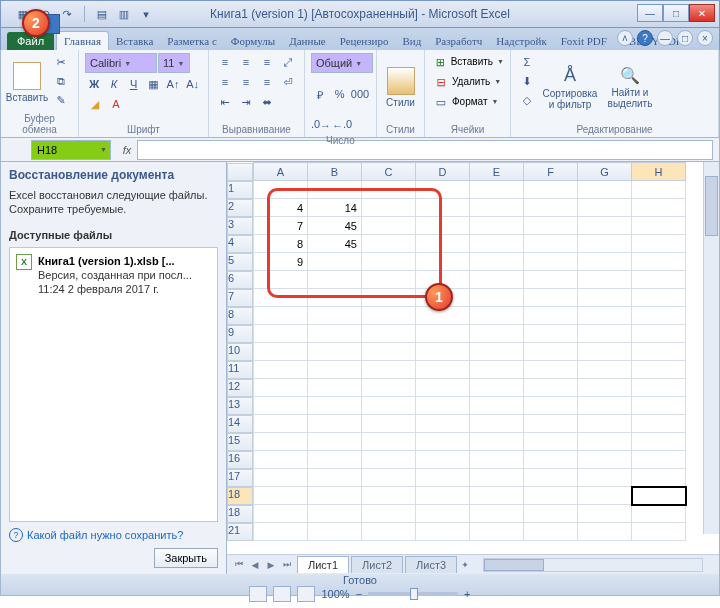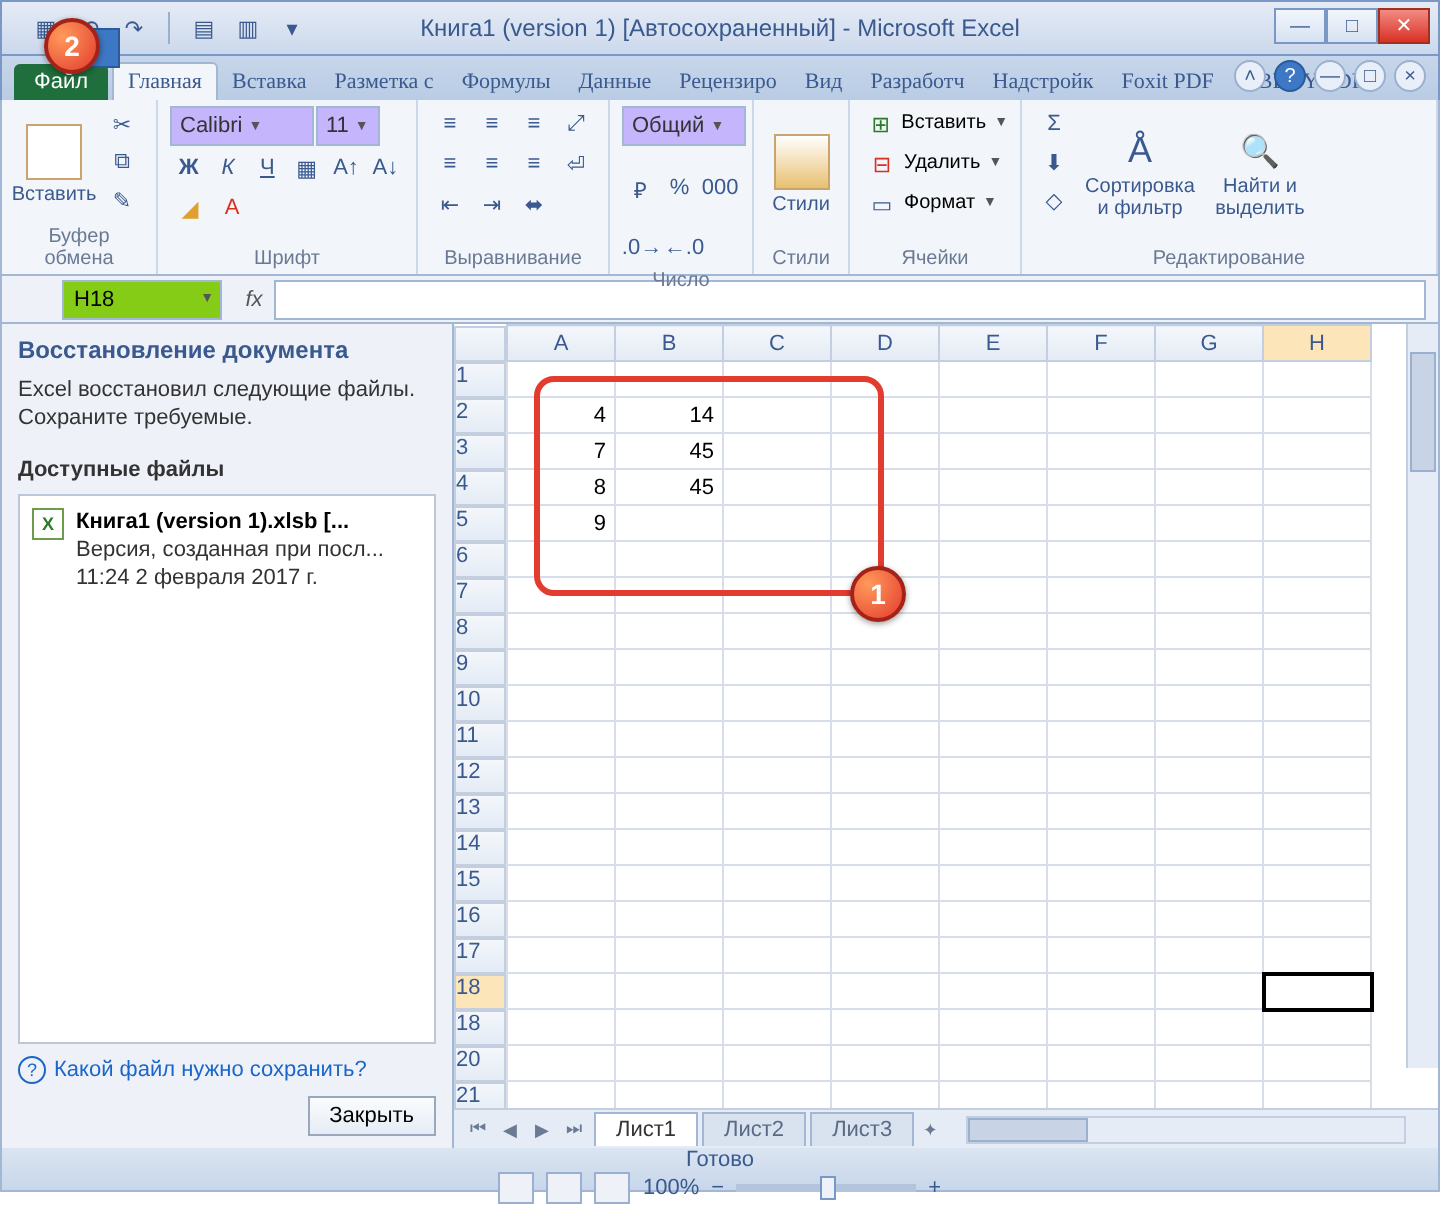--- a/index.html
+++ b/index.html
@@ -537,31 +537,20 @@
               <td></td>
               <td></td>
               <td></td>
               <td></td>
               <td></td>
               <td></td>
               <td></td>
               <td></td>
             </tr>
             <tr>
-              <th class="row">20</th>
-              <td></td>
-              <td></td>
-              <td></td>
-              <td></td>
-              <td></td>
-              <td></td>
-              <td></td>
-              <td></td>
-            </tr>
-            <tr>
               <th class="row">21</th>
               <td></td>
               <td></td>
               <td></td>
               <td></td>
               <td></td>
               <td></td>
               <td></td>
               <td></td>
             </tr>

